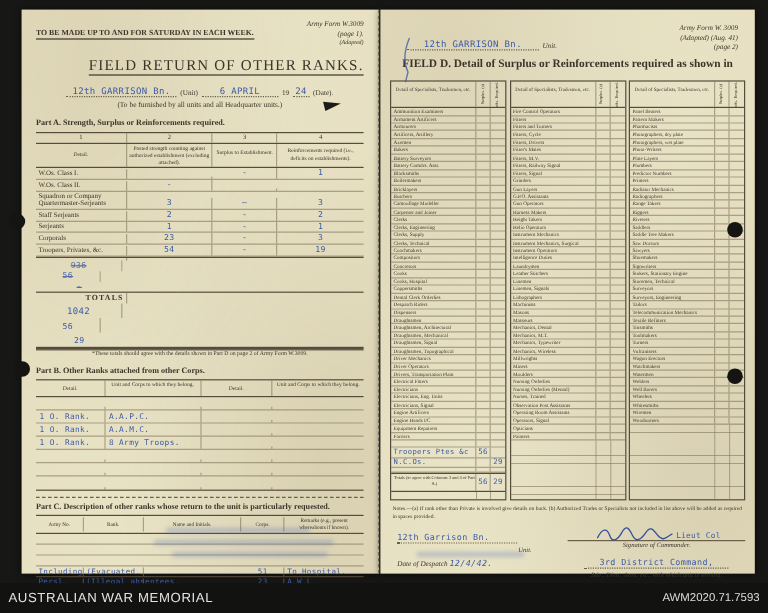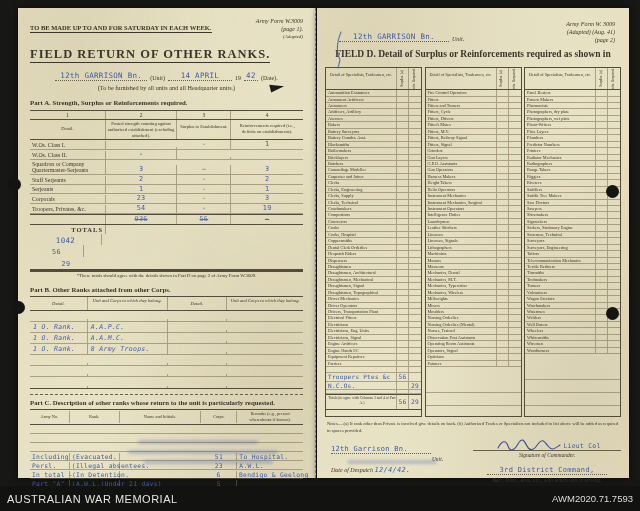--- a/index.html
+++ b/index.html
@@ -29,47 +29,47 @@
   .punch{position:absolute;width:13px;height:13px;border-radius:50%;background:#141412;}
   .it{font-style:italic;}
   .typed{font-family:"DejaVu Sans Mono",monospace;color:var(--blue);letter-spacing:.3px;}
   .center{text-align:center;}
   .nowrap{white-space:nowrap;}
 
   
   .lp-toprow{display:flex;justify-content:space-between;align-items:flex-start;}
   .lp-instruction{font-size:6.5px;font-weight:bold;border-bottom:1px solid var(--print);padding-bottom:1px;margin-top:6px;}
   .lp-formref{font-size:6px;font-style:italic;text-align:right;line-height:1.3;}
-  .lp-title{text-align:left;font-size:12.5px;font-weight:bold;letter-spacing:1px;margin-top:7px;}
+  .lp-title{text-align:right;font-size:12.5px;font-weight:normal;letter-spacing:1px;margin-top:7px;}
   .lp-title span{border-bottom:1.5px solid var(--print);padding-bottom:1px;}
   .unit-line{display:flex;align-items:flex-end;justify-content:center;gap:3px;font-size:6px;margin-top:9px;}
   .fill-line{border-bottom:1px dotted #6a604a;min-width:60px;text-align:center;}
   .unit-typed{font-size:7.5px;}
   .furnish{text-align:center;font-size:6.2px;margin-top:3px;}
   .part-heading{font-size:6.8px;font-weight:bold;margin-top:8px;}
 
   
   .pa{margin-top:4px;border-top:1.2px solid var(--rule-dark);border-bottom:1.2px solid var(--rule-dark);}
   .pa-r{display:flex;}
   .pa-c1{width:76px;}.pa-c2{width:72px;}.pa-c3{width:54px;}.pa-c4{width:72px;}
   .pa-r>div{border-right:.5px solid var(--rule);padding:1px 2px;}
   .pa-r>div:last-child{border-right:none;}
   .pa-num{font-size:5.5px;text-align:center;border-bottom:1.2px solid var(--rule-dark);}
   .pa-head{font-size:4.6px;text-align:center;border-bottom:.8px solid var(--rule-dark);line-height:1.25;}
   .pa-body{font-size:5.8px;border-bottom:.5px solid var(--rule);min-height:9px;align-items:flex-end;}
   .pa-val{text-align:center;font-size:6.8px;line-height:1;}
   .struck .pa-val{text-decoration:line-through;opacity:.85;}
-  .pa-struckrow{border-top:1.5px solid var(--rule-dark);border-bottom:1px solid var(--rule-dark);}
+  .pa-struckrow{border-top:1.5px solid var(--rule-dark);border-bottom:1px solid var(--rule-dark);flex-direction:column;}
   .pa-totrow{border-bottom:2px double var(--rule-dark);flex-direction:column;}
   .pa-totlabel{text-align:right;font-size:6.5px;font-weight:bold;letter-spacing:1px;padding-right:4px;}
   .pa-foot{font-size:4.8px;text-align:center;margin-top:1.5px;}
 
   
   .pb{margin-top:3px;border-top:1.2px solid var(--rule-dark);border-bottom:1.2px solid var(--rule-dark);}
-  .pb-r{display:flex;font-style:italic;}
+  .pb-r{display:flex;}
   .pb-r>div{border-right:.5px solid var(--rule);padding:1px 3px;}
   .pb-r>div:last-child{border-right:none;}
   .pb-c1{width:58px;}.pb-c2{width:80px;}.pb-c3{width:60px;}.pb-c4{width:76px;}
   .pb-head{font-size:4.6px;text-align:center;border-bottom:.8px solid var(--rule-dark);line-height:1.25;min-height:14px;}
   .pb-body{font-size:6.5px;border-bottom:.5px solid var(--rule);min-height:11px;align-items:flex-end;}
 
   .dash-sep{border-top:1px dashed #6a6049;margin-top:5px;}
 
   
   .pc{margin-top:3px;border-top:1.2px solid var(--rule-dark);border-bottom:1.2px solid var(--rule-dark);}
@@ -144,23 +144,23 @@
         <div>(page 1).</div>
         <div style="font-size:5px">(Adapted)</div>
       </div>
     </div>
 
     <div class="lp-title"><span>FIELD RETURN OF OTHER RANKS.</span></div>
 
     <div class="unit-line">
       <span class="fill-line typed unit-typed" style="min-width:92px">12th GARRISON Bn.</span>
       <span>(Unit)</span>
-      <span class="fill-line typed unit-typed" style="min-width:64px">14 APRIL</span>
+      <span class="fill-line typed unit-typed" style="min-width:64px">6 APRIL</span>
       <span>19</span>
-      <span class="fill-line typed unit-typed" style="min-width:14px">42</span>
+      <span class="fill-line typed unit-typed" style="min-width:14px">24</span>
       <span>(Date).</span>
     </div>
     <div class="furnish">(To be furnished by all units and all Headquarter units.)</div>
 
     <div class="part-heading">Part A.   Strength, Surplus or Reinforcements required.</div>
 
     <div class="pa">
       <div class="pa-r pa-num">
         <div class="pa-c1">1</div>
         <div class="pa-c2">2</div>

